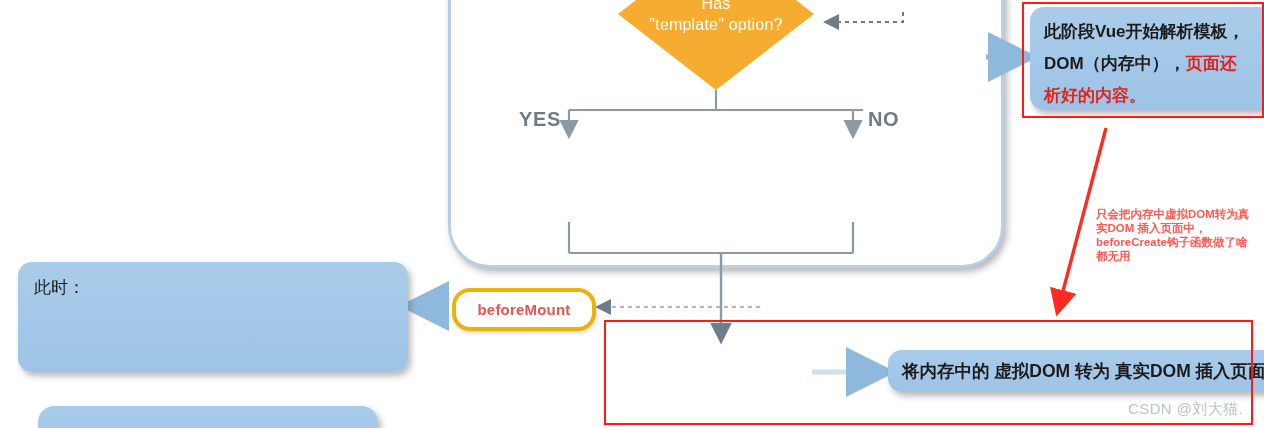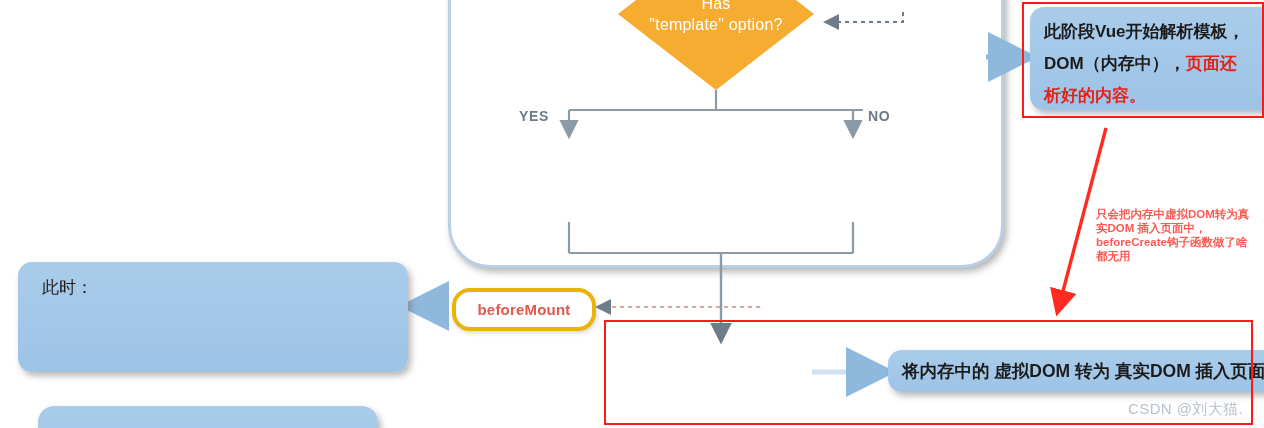--- a/index.html
+++ b/index.html
@@ -46,21 +46,21 @@
     text-align:center;font-size:15.5px;line-height:21px;
     box-shadow:2px 3px 5px rgba(80,80,80,.30);
     letter-spacing:.1px;
   }
   #green-compile-template{left:478px;top:140px;width:182px;height:82px;}
   #green-compile-outerhtml{left:762px;top:140px;width:182px;height:82px;}
   #green-create-vmel{left:638px;top:345px;width:166px;height:78px;}
 
   
   .yesno{
-    color:#6e7b87;font-weight:bold;font-size:14px;letter-spacing:.6px;
+    color:#6e7b87;font-weight:bold;font-size:20px;letter-spacing:.6px;
   }
   #label-yes{left:519px;top:108px;}
   #label-no{left:868px;top:108px;}
 
   
   #hook-beforemount{
     left:452px;top:288px;width:136px;height:35px;
     border:4px solid #eab308;border-radius:18px;background:#ffffff;
     display:flex;align-items:center;justify-content:center;
     color:#e2584e;font-weight:bold;font-size:15px;letter-spacing:.2px;
@@ -70,21 +70,21 @@
   
   .bluebox{
     background:linear-gradient(180deg,#aaccea 0%,#9dc3e6 100%);
     border-radius:14px;
     box-shadow:3px 4px 6px rgba(100,100,100,.45);
     color:#1b1b1b;
     box-sizing:border-box;
   }
   #blue-left-note{
     left:18px;top:262px;width:390px;height:110px;
-    padding:11px 16px 0 24px;font-size:17px;line-height:30px;
+    padding:11px 16px 0 16px;font-size:17px;line-height:30px;
   }
   #blue-left-note .hl{color:#e2231a;font-weight:bold;}
   #blue-left-note ol{margin:0;padding-left:30px;}
   #blue-left-note li{margin:0;}
 
   #blue-top-right-note{
     left:1030px;top:7px;width:252px;height:103px;
     padding:9px 14px 0 14px;font-size:17px;line-height:32px;font-weight:600;
     overflow:hidden;white-space:nowrap;
   }

